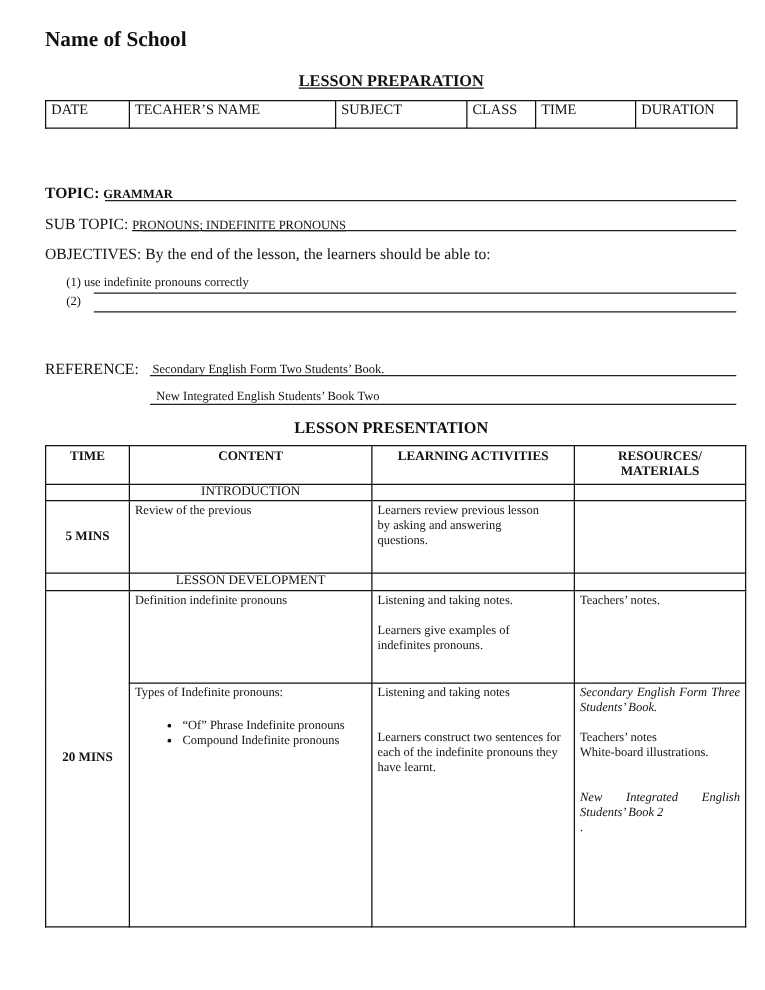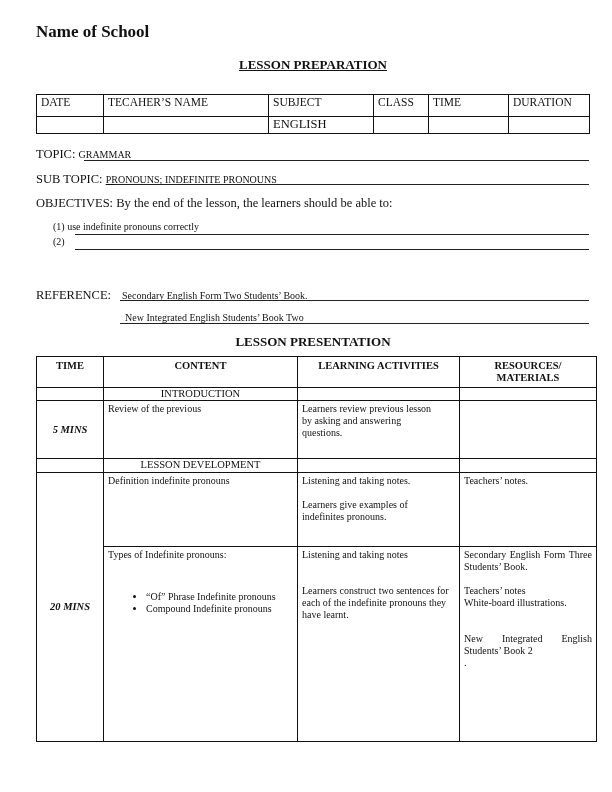--- a/index.html
+++ b/index.html
@@ -3,38 +3,38 @@
   <meta charset="utf-8">
   <style>
     html, body { margin: 0; padding: 0; background: #ffffff; }
     body {
       width: 612px; height: 792px; position: relative; overflow: hidden;
       font-family: "Liberation Serif", "DejaVu Serif", serif; color: #111;
     }
     .abs { position: absolute; }
     .school { left: 36px; top: 22px; font-size: 17px; font-weight: bold; }
     .h-prep { left: 0; width: 626px; top: 57px; text-align: center; font-size: 13px; font-weight: bold; text-decoration: underline; }
-    table.prep { position: absolute; left: 36px; top: 94px; width: 553px; border-collapse: collapse; font-size: 11.5px; table-layout: fixed; }
+    table.prep { position: absolute; left: 36px; top: 80px; width: 553px; border-collapse: collapse; font-size: 11.5px; table-layout: fixed; }
     table.prep td { border: 1px solid #111; padding: 1px 4px; height: 19px; vertical-align: top; }
     table.prep tr.r2 td { height: 14px; font-size: 12.5px; padding-top: 0; }
     .field { position: absolute; left: 36px; font-size: 12.5px; white-space: nowrap; }
     .field .val { font-size: 10px; }
     .uline { position: absolute; height: 0; border-top: 1px solid #222; }
     .obj-item { position: absolute; left: 53px; font-size: 10px; text-align: center; }
     .ref-val { position: absolute; font-size: 10px; }
     .h-pres { left: 0; width: 626px; top: 334px; text-align: center; font-size: 13px; font-weight: bold; }
     table.pres { position: absolute; left: 36px; top: 356px; width: 560px; border-collapse: collapse; table-layout: fixed; font-size: 10px; line-height: 12px; }
     table.pres td { border: 1px solid #111; padding: 2px 4px; vertical-align: top; }
     table.pres th { border: 1px solid #111; font-size: 10.5px; font-weight: bold; padding: 3px 4px; vertical-align: top; text-align: center; line-height: 12px; }
-    .time-cell { font-weight: bold; font-size: 10.5px; text-align: center; vertical-align: middle !important; font-style: italic; }
+    .time-cell { font-weight: bold; font-size: 10.5px; text-align: center; vertical-align: middle !important; }
     .section-label { text-align: center; font-size: 10.5px; }
     .gap { height: 12px; }
-    ul.bul { margin: 30px 0 0 0; padding-left: 38px; }
+    ul.bul { margin: 14px 0 0 0; padding-left: 38px; }
     ul.bul li { margin: 0; }
-    .just { text-align: justify; }
+    .just { text-align: justify; font-style: italic; }
   </style>
 </head>
 <body>
 
 <div class="abs school">Name of School</div>
 <div class="abs h-prep">LESSON PREPARATION</div>
 
 <table class="prep">
   <colgroup>
     <col style="width:67px">
@@ -46,32 +46,24 @@
   </colgroup>
   <tbody>
       <tr>
     <td>DATE</td>
     <td>TECAHER’S NAME</td>
     <td>SUBJECT</td>
     <td>CLASS</td>
     <td>TIME</td>
     <td>DURATION</td>
   </tr>
-  <tr class="r2">
-    <td></td>
-    <td></td>
-    <td>ENGLISH</td>
-    <td></td>
-    <td></td>
-    <td></td>
-  </tr>
 </tbody>
   </table>
 
-<div class="field" style="top:147px;">
+<div class="field" style="top:147px;font-weight:bold;">
   <span>TOPIC:</span>
   <span class="val">GRAMMAR</span>
 </div>
 <div class="uline" style="left:84px; width:505px; top:160px;"></div>
 
 <div class="field" style="top:172px;">
   <span>SUB TOPIC:</span>
   <span class="val" style="text-decoration: underline;">PRONOUNS; INDEFINITE PRONOUNS</span>
 </div>
 <div class="uline" style="left:114px; width:475px; top:184px;"></div>

